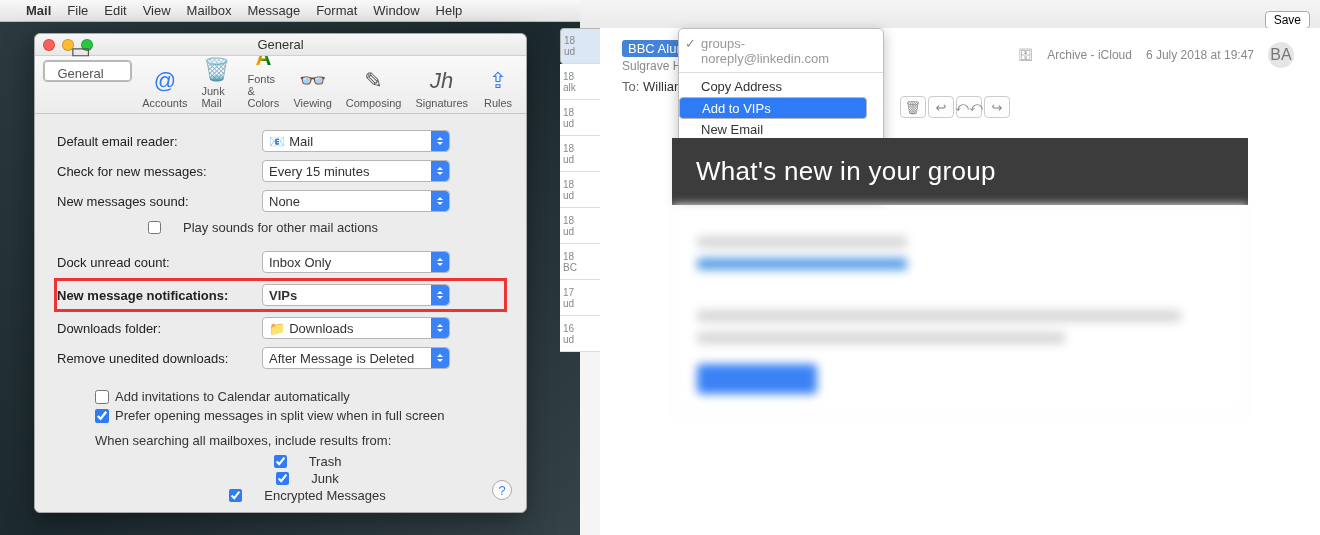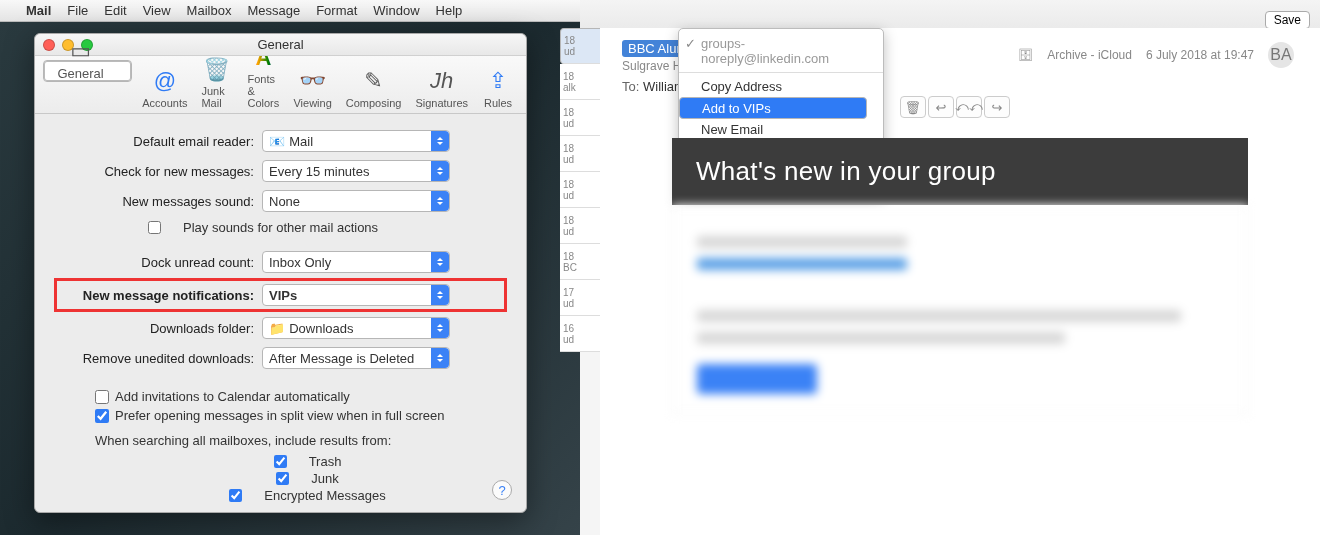--- a/index.html
+++ b/index.html
@@ -17,21 +17,21 @@
   .traffic { position:absolute; left:8px; top:5px; display:flex; gap:7px; }
   .traffic div { width:12px; height:12px; border-radius:50%; border:0.5px solid rgba(0,0,0,.2);}
   .tl-close{background:#ff5f57;} .tl-min{background:#ffbd2e;} .tl-max{background:#28c940;}
   .titlebar span{ font-size:13px;}
   .toolbar { height:58px; background:linear-gradient(#f9f9f9,#ececec); border-bottom:1px solid #c8c8c8; display:flex; padding:4px 8px 2px 8px; gap:6px;}
   .tool { display:flex; flex-direction:column; align-items:center; justify-content:flex-end; gap:2px; font-size:11px; color:#555; padding:2px 4px; border-radius:4px;}
   .tool.sel{ background:#fff; box-shadow:inset 0 0 0 1px #bbb;}
   .tool .ic { width:32px; height:28px; display:flex; align-items:center; justify-content:center; font-size:22px;}
   .form { padding:16px 22px 0 22px; }
   .row { display:flex; align-items:center; margin-bottom:8px; }
-  .row label { width:205px; text-align:right; padding-right:8px; font-size:13px; color:#222;}
+  .row label { width:205px; padding-right:8px; font-size:13px; color:#222;}
   .sel { width:188px; height:22px; background:#fff; border:1px solid #b6b6b6; border-radius:4px; display:flex; align-items:center; padding:0 20px 0 6px; font-size:13px; position:relative;}
   .sel .arr { position:absolute; right:0; top:0; width:18px; height:100%; background:#3b82f6; border-radius:0 4px 4px 0; display:flex; flex-direction:column; align-items:center; justify-content:center;}
   .sel .arr::before{content:"";border:3px solid transparent;border-bottom-color:#fff;margin-bottom:1px;}
   .sel .arr::after{content:"";border:3px solid transparent;border-top-color:#fff;margin-top:1px;}
   .hl { outline:3px solid #e33; outline-offset:0;font-weight:bold;}
   .chk { display:flex; align-items:center; gap:6px; font-size:13px; margin:4px 0 4px 38px;}
   .chk input{ width:14px; height:14px;}
   .sub { margin-left:91px; display:flex; align-items:center; gap:22px; font-size:13px; margin-bottom:16px;}
   .help { position:absolute; right:14px; bottom:12px; width:20px; height:20px; border:1px solid #aaa; border-radius:50%; display:flex; align-items:center; justify-content:center; color:#3b82f6; font-size:13px; background:#fbfbfb;}
   .heading { font-size:13px; margin:10px 0 6px 38px;}

